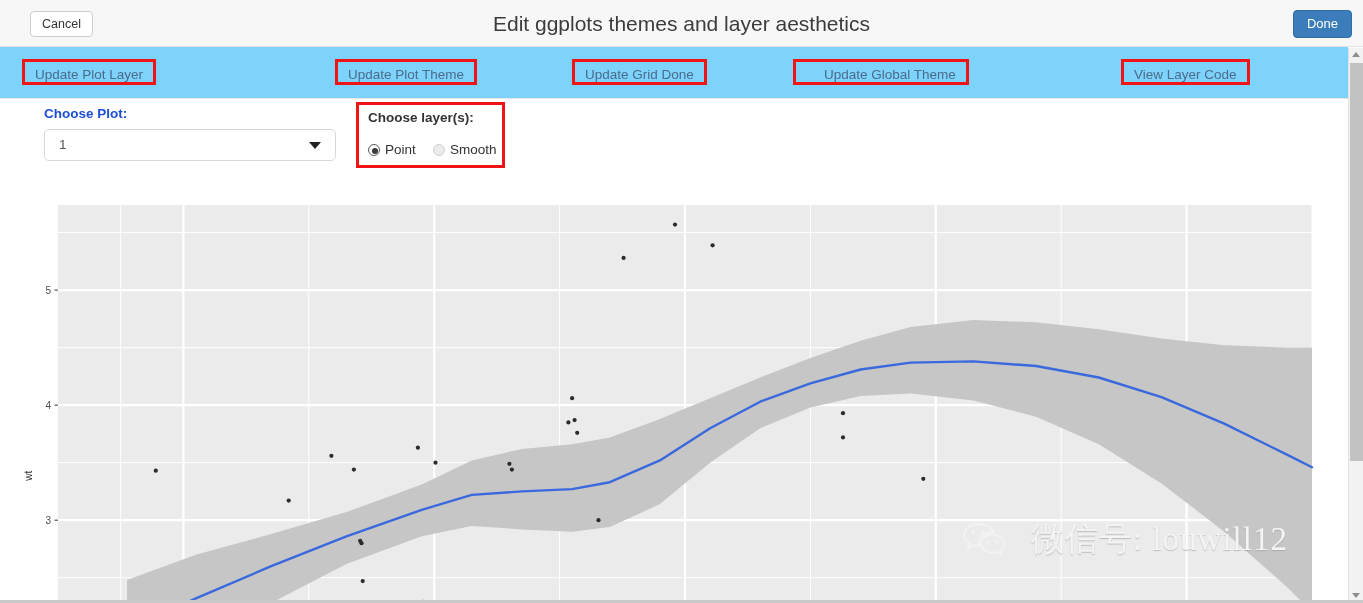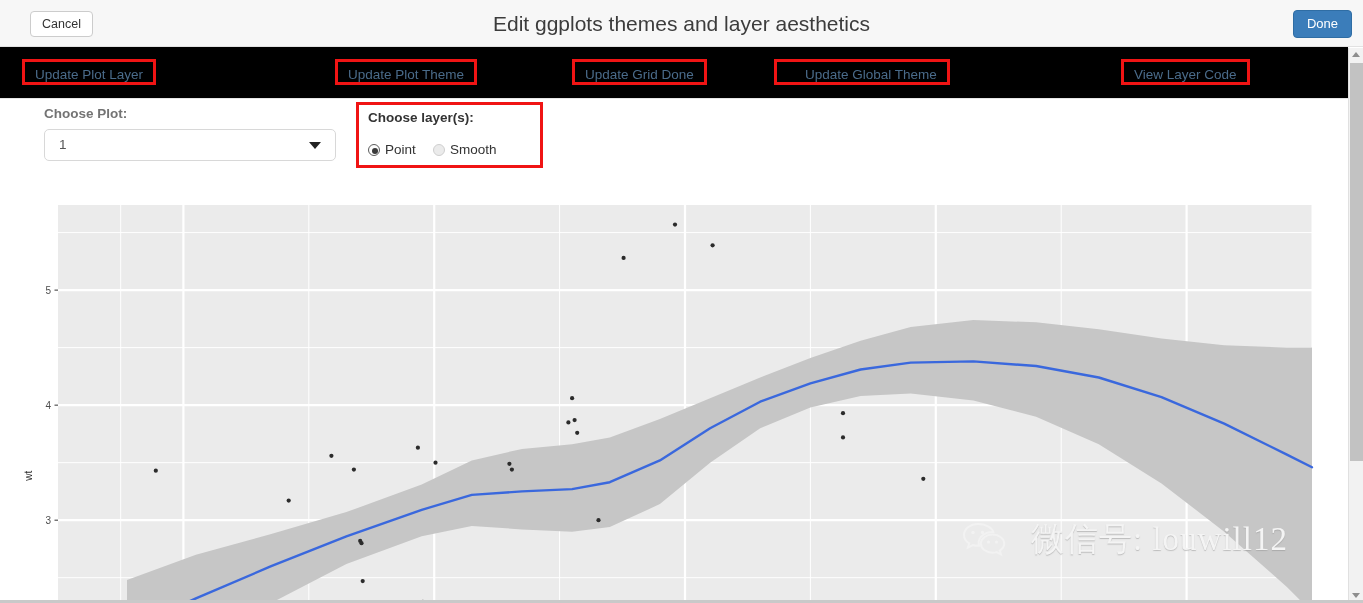--- a/index.html
+++ b/index.html
@@ -67,21 +67,21 @@
     border-radius: 4px;
     cursor: pointer;
     text-align: center;
   }
 
   
   #tabstrip {
     position: absolute;
     left: 0; top: 47px;
     width: 1348px; height: 52px;
-    background: #000000;
+    background: #7dd3fc;
     border-bottom: 1px solid #e6e6e6;
   }
   .tab {
     position: absolute;
     top: 12px;
     height: 26px;
     line-height: 26px;
     padding: 0 10px;
     font-size: 13.5px;
     color: #4a6b8a;
@@ -95,21 +95,21 @@
   #controls {
     position: absolute;
     left: 0; top: 106px;
     width: 1348px; height: 88px;
   }
   #choose-plot-label {
     position: absolute;
     left: 44px; top: 0;
     font-size: 13.5px;
     font-weight: bold;
-    color: #737373;
+    color: #1d4ed8;
   }
   #plot-select {
     position: absolute;
     left: 44px; top: 23px;
     width: 292px; height: 32px;
     background: #ffffff;
     border: 1px solid #d8d8d8;
     border-radius: 5px;
   }
   #plot-select-value {
@@ -124,21 +124,21 @@
     right: 14px; top: 12px;
     width: 0; height: 0;
     border-left: 6px solid transparent;
     border-right: 6px solid transparent;
     border-top: 7px solid #222222;
   }
 
   #layer-group {
     position: absolute;
     left: 356px; top: -4px;
-    width: 187px; height: 66px;
+    width: 149px; height: 66px;
     border: 3px solid #f01414;
     background: #ffffff;
   }
   #choose-layer-label {
     position: absolute;
     left: 9px; top: 5px;
     font-size: 13.5px;
     font-weight: bold;
     color: #333333;
   }
@@ -309,21 +309,21 @@
   <div id="header">
     <div id="cancel-btn">Cancel</div>
     <div id="modal-title">Edit ggplots themes and layer aesthetics</div>
     <div id="done-btn" style="background: rgb(59, 125, 186);">Done</div>
   </div>
 
   <div id="tabstrip">
       <div class="tab annot" style="left: 22px; border-color: rgb(240, 20, 20);">Update Plot Layer</div>
       <div class="tab annot" style="left: 335px; border-color: rgb(240, 20, 20);">Update Plot Theme</div>
       <div class="tab annot" style="left: 572px; border-color: rgb(240, 20, 20);">Update Grid Done</div>
-      <div class="tab annot" style="left: 774px; border-color: rgb(240, 20, 20); padding-left: 28px;">Update Global Theme</div>
+      <div class="tab annot" style="left: 793px; border-color: rgb(240, 20, 20); padding-left: 28px;">Update Global Theme</div>
       <div class="tab annot" style="left: 1121px; border-color: rgb(240, 20, 20);">View Layer Code</div>
     </div>
 
   <div id="controls">
     <div id="choose-plot-label">Choose Plot:</div>
 
     <div id="plot-select">
       <div id="plot-select-value">1</div>
       <div id="plot-select-caret"></div>
     </div>

